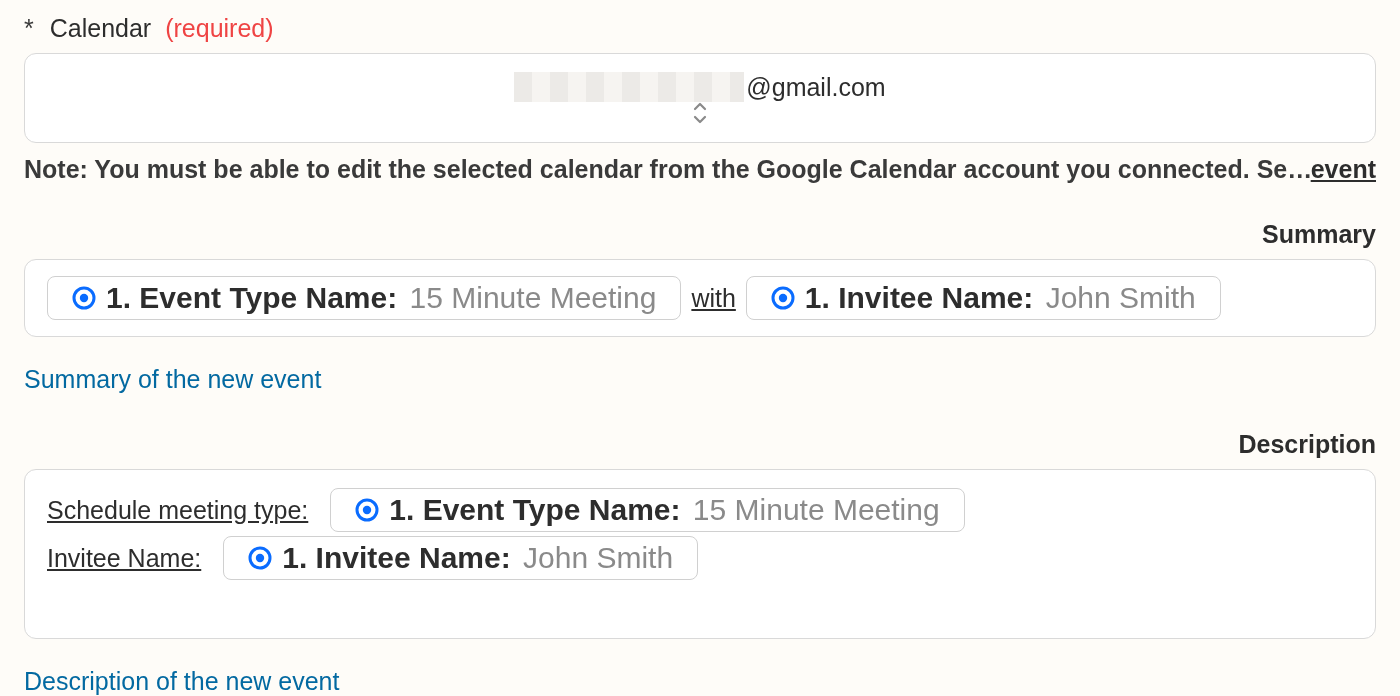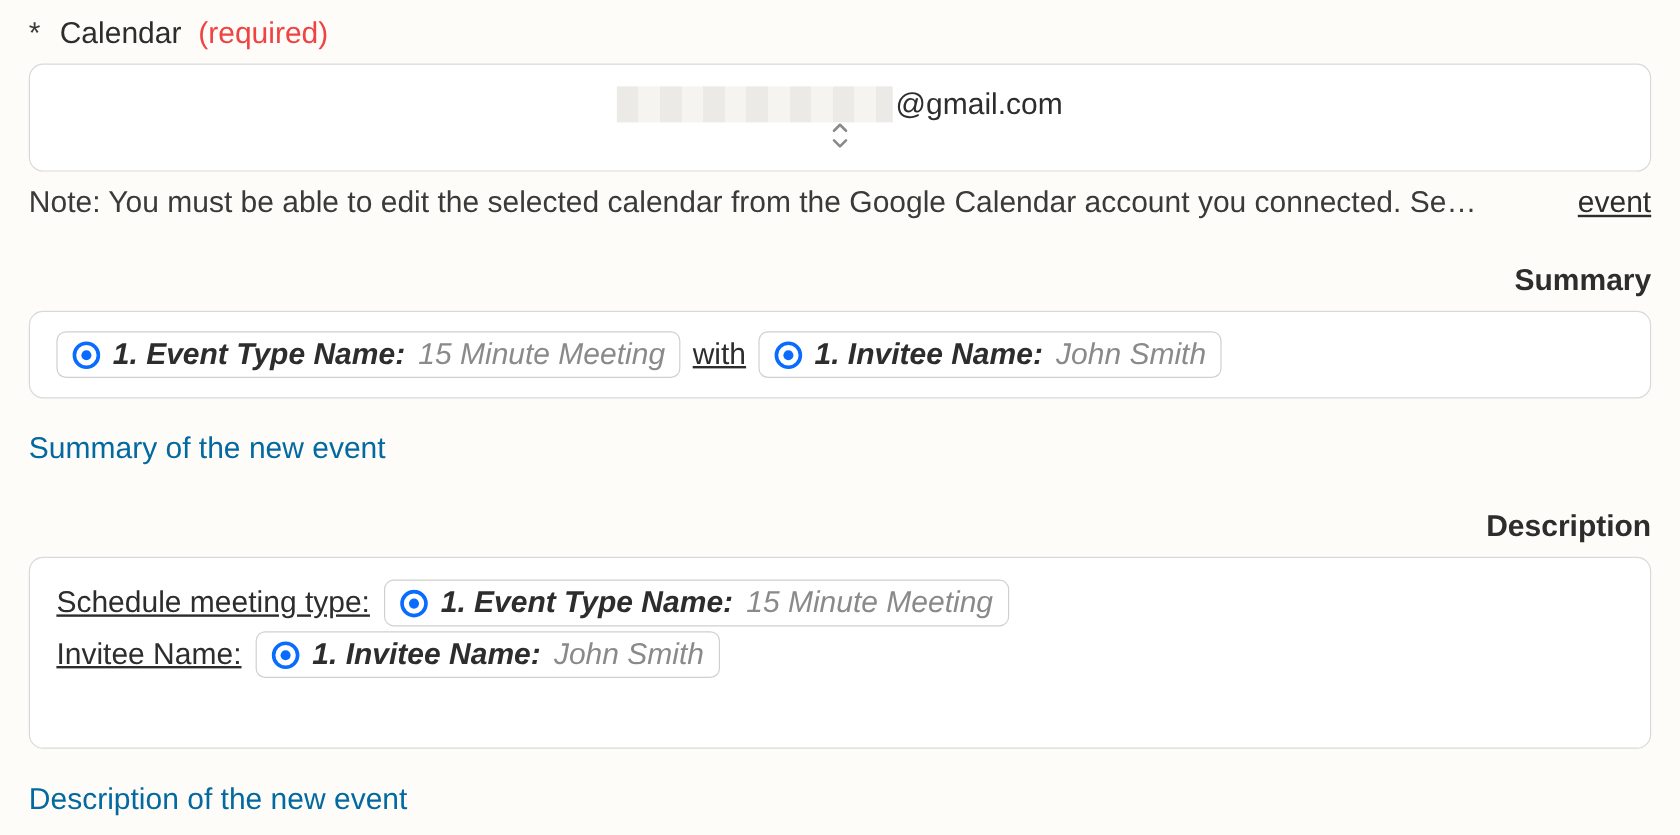--- a/index.html
+++ b/index.html
@@ -33,53 +33,52 @@
       height: 30px;
       background: repeating-linear-gradient(90deg,#eceae7 0 18px,#f6f4f1 18px 36px);
       filter: blur(0.5px);
       margin-right: 2px;
     }
     .chevrons {
       color: #8a8a8a;
       display: flex; flex-direction: column; line-height: 8px;
       font-size: 16px; gap: 2px;
     }
-    .note-row { display: flex; align-items: baseline; justify-content: space-between; color: #3a3a3a; }
+    .note-row { display: flex; align-items: baseline; justify-content: space-between; color: #3a3a3a; font-weight: bold; }
     .note-text { flex: 1; white-space: nowrap; overflow: hidden; text-overflow: clip; }
     .more-link { text-decoration: underline; cursor: pointer; color: #2d2d2d; }
     .section-heading { font-weight: 700; margin-bottom: 10px; color: #2d2d2d; text-align: right; }
     .box {
       border: 1.5px solid #d9d9d9;
       border-radius: 12px;
       padding: 16px 22px;
       background: #fff;
     }
     .inline-flow { display: flex; flex-wrap: wrap; align-items: center; gap: 10px; font-size: 25px; }
     .plain-text { color: #2d2d2d; text-decoration: underline; }
     .token {
       display: inline-flex;
       align-items: center;
       gap: 10px;
       border: 1.5px solid #d0d0d0;
       border-radius: 8px;
-      padding: 4px 12px;
+      padding: 4px 24px;
       background: #fff;
-      font-size: 25px;
-      font-style: italic;
+      font-size: 30px;
     }
     .token-icon {
       width: 24px; height: 24px; border-radius: 50%;
       display: inline-flex; align-items: center; justify-content: center;
       flex-shrink: 0;
     }
     .token-label { font-weight: 700; color: #2d2d2d; }
     .token-value { color: #8a8a8a; font-weight: 400; margin-left: 4px; }
     .helper { color: #0369a1; margin-top: 28px; }
     .desc-box { padding: 14px 22px 54px 22px; }
-    .desc-line { display: flex; align-items: center; gap: 12px; margin: 4px 0; flex-wrap: wrap; text-align: right; }
+    .desc-line { display: flex; align-items: center; gap: 22px; margin: 4px 0; flex-wrap: wrap; text-align: right; }
   </style>
 </head>
 <body>
 
 <div class="field-section">
   <div class="field-row">
     <span class="star">*</span>
     <span class="field-label">Calendar</span>
     <span class="required">(required)</span>
   </div>

